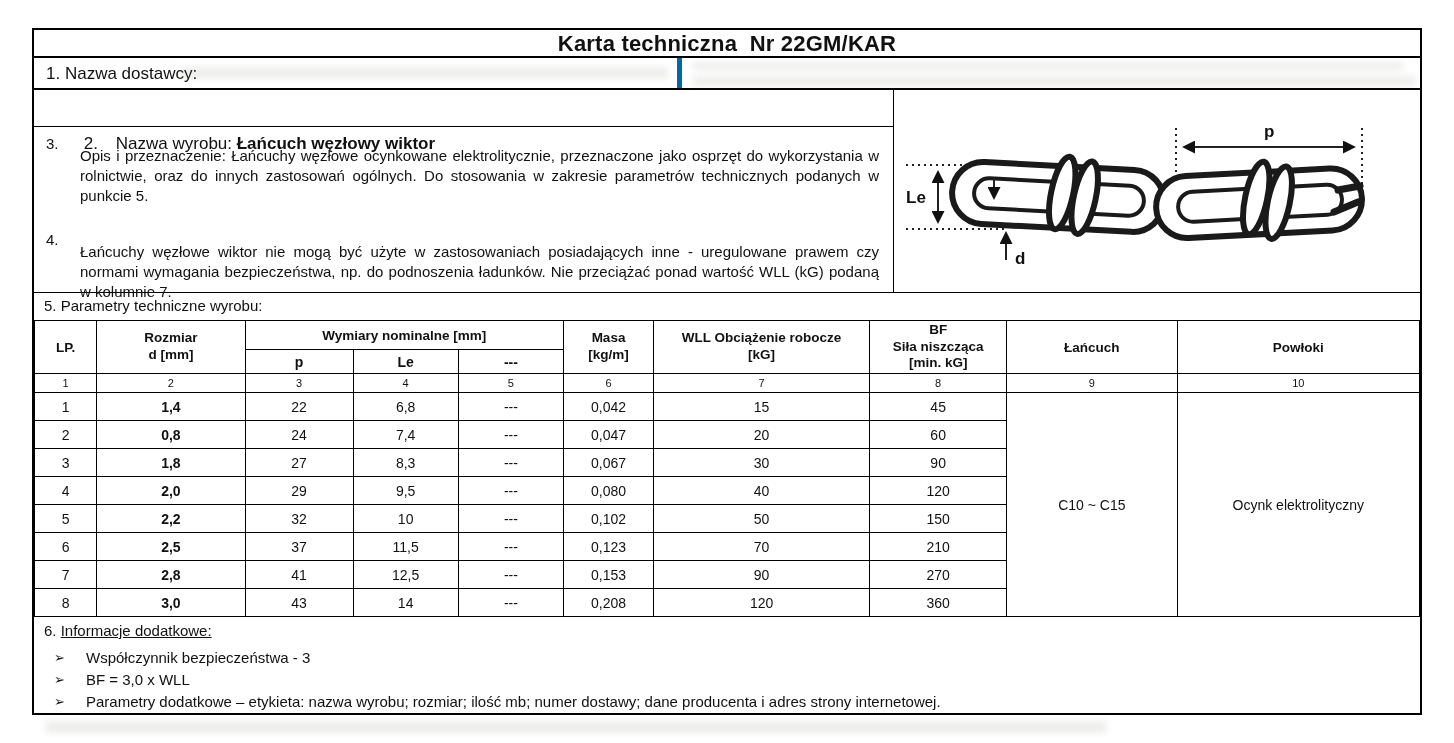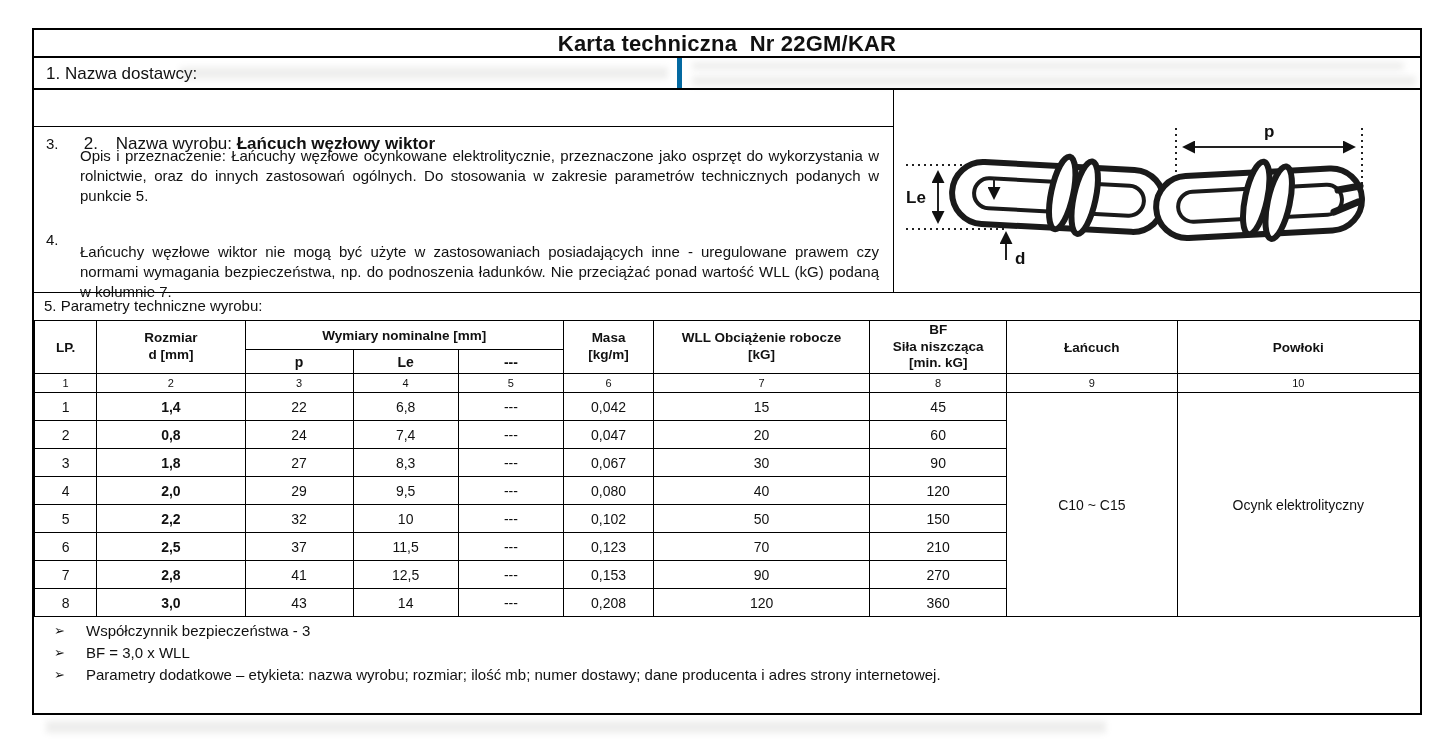--- a/index.html
+++ b/index.html
@@ -275,20 +275,23 @@
         <td>43</td>
         <td>14</td>
         <td>---</td>
         <td>0,208</td>
         <td>120</td>
         <td>360</td>
       </tr>
     </tbody>
   </table>
 
+  <div class="info-heading">
+    <span>6. </span><span class="ulab">Informacje dodatkowe:</span>
+  </div>
   <div class="bullets">
     <div class="bullet-line">
       <span class="glyph">➢</span>
       <span>Współczynnik bezpieczeństwa - 3</span>
     </div>
     <div class="bullet-line">
       <span class="glyph">➢</span>
       <span>BF = 3,0 x WLL</span>
     </div>
     <div class="bullet-line">

